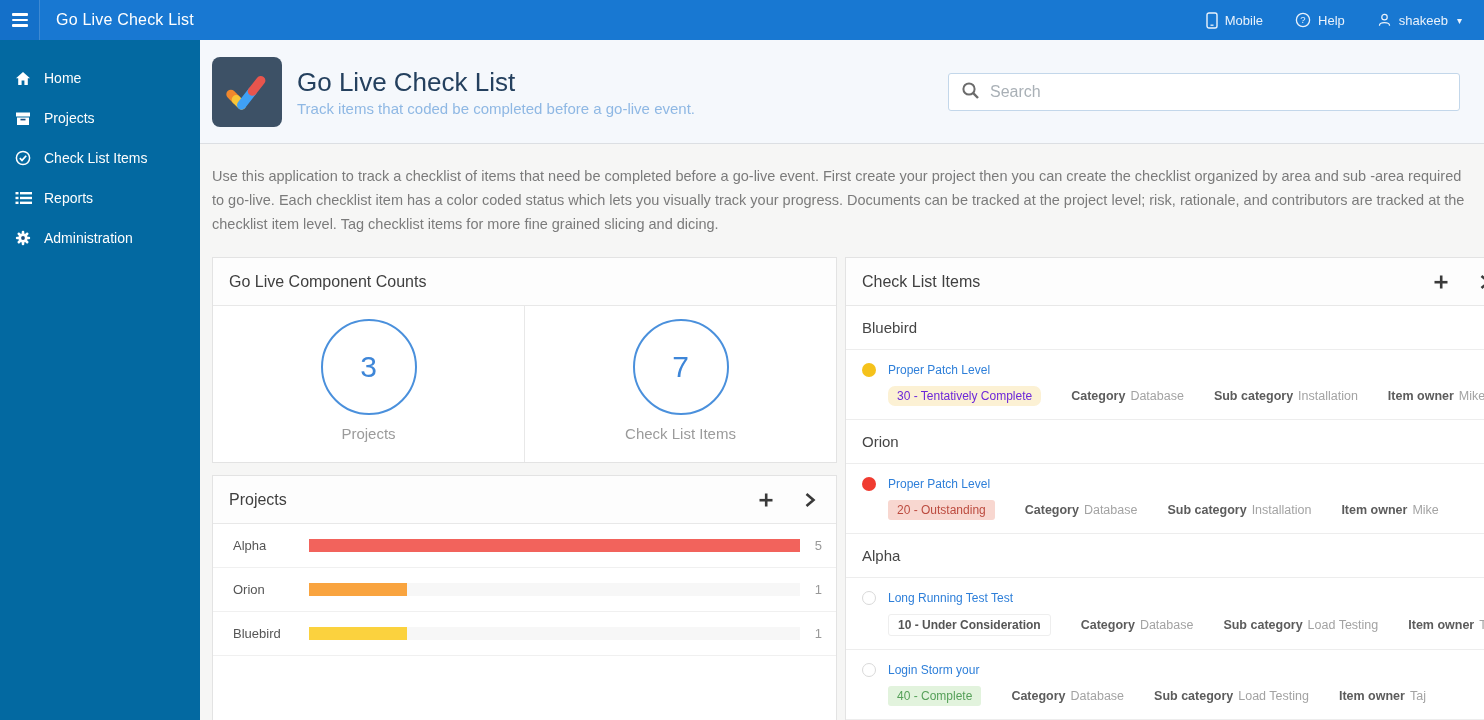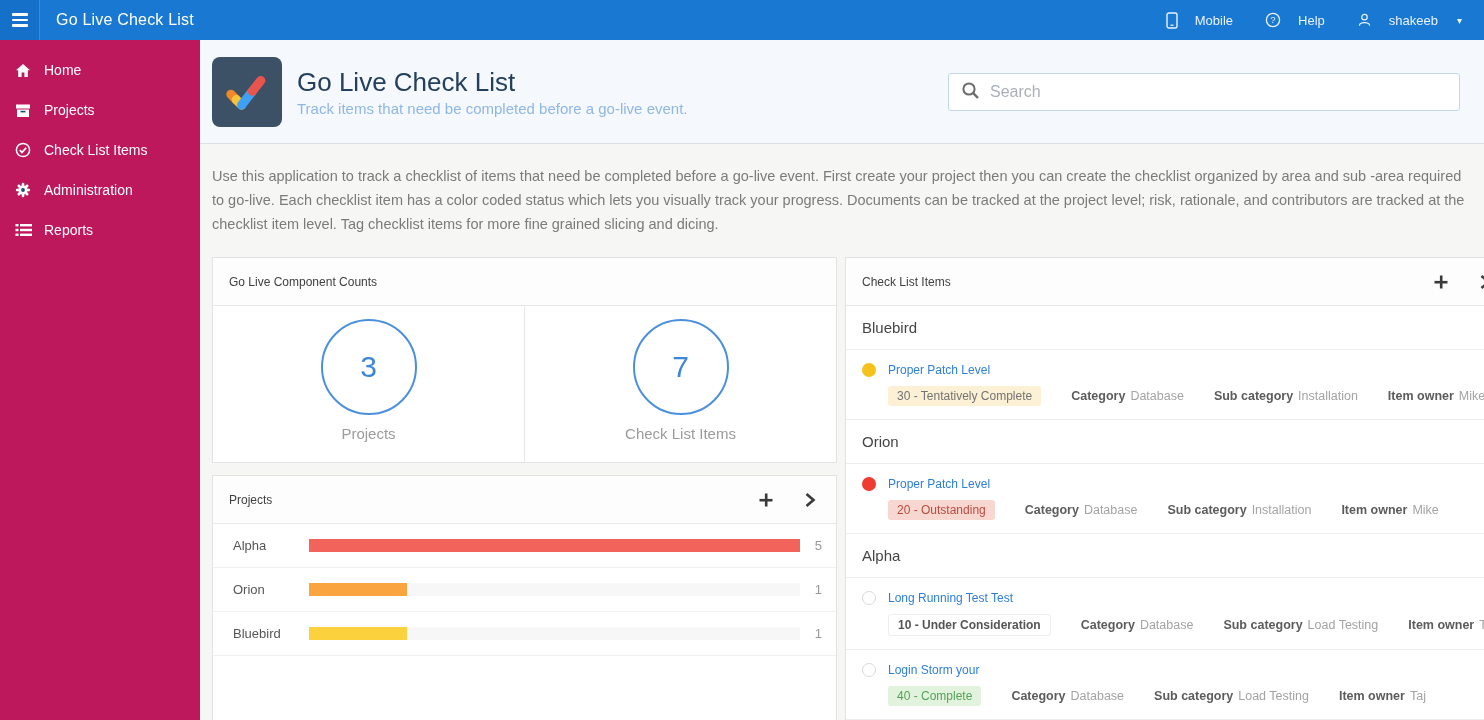--- a/index.html
+++ b/index.html
@@ -5,26 +5,26 @@
   * { margin:0; padding:0; box-sizing:border-box; }
   html,body { width:1484px; height:720px; overflow:hidden; }
   body { font-family:"Liberation Sans", sans-serif; background:#f6f6f5; position:relative; }
 
   
   .navbar { position:absolute; top:0; left:0; right:0; height:40px; background:#1878d2; display:flex; align-items:center; z-index:10; }
   .hamburger { width:40px; height:40px; background:#1470c9; border-right:1px solid rgba(255,255,255,0.18); display:flex; flex-direction:column; justify-content:center; align-items:center; gap:3px; cursor:pointer; }
   .hamburger span { display:block; width:16px; height:2.5px; background:#fff; border-radius:1px; }
   .nav-title { color:#fff; font-size:16px; margin-left:16px; letter-spacing:.2px; }
   .nav-right { margin-left:auto; display:flex; align-items:center; gap:32px; padding-right:22px; }
-  .nav-item { display:flex; align-items:center; gap:17px; color:#eaf2fb; font-size:13px; cursor:pointer; }
+  .nav-item { display:flex; align-items:center; gap:7px; color:#eaf2fb; font-size:13px; cursor:pointer; }
   .nav-item svg { display:block; }
   .caret { font-size:10px; margin-left:2px; color:#eaf2fb; }
 
   
-  .sidebar { position:absolute; top:40px; left:0; width:200px; height:680px; background:#be185d; padding-top:10px; }
+  .sidebar { position:absolute; top:40px; left:0; width:200px; height:680px; background:#0369a1; padding-top:18px; }
   .side-item { height:40px; display:flex; align-items:center; padding-left:14px; color:#fdfdfd; font-size:14px; cursor:pointer; }
   .side-item .ic { width:18px; height:16px; margin-right:12px; display:flex; align-items:center; justify-content:center; }
 
   
   .main { position:absolute; left:200px; top:40px; width:1284px; height:680px; background:#f6f6f5; }
   .header-band { height:104px; background:#f5f8fc; border-bottom:1px solid #dcdfe3; position:relative; display:flex; align-items:center; padding-left:12px; }
   .app-logo { width:70px; height:70px; background:#3d5166; border-radius:8px; flex:0 0 auto; display:flex; align-items:center; justify-content:center; }
   .title-block { margin-left:15px; }
   .page-title { font-size:26px; color:#24405e; font-weight:400; line-height:30px; }
   .page-subtitle { font-size:15px; color:#8fb8e4; margin-top:3px; }
@@ -33,21 +33,21 @@
   .searchbox input::placeholder { color:#a9b0b6; }
 
   .intro { padding:20px 14px 0 12px; font-size:14.5px; line-height:24px; color:#7b7b7b; }
 
   .columns { display:flex; gap:8px; padding:8px 12px 0 12px; align-items:flex-start; margin-top:13px; }
   .col-left { width:625px; flex:0 0 auto; }
   .col-right { flex:1; }
 
   .panel { background:#fff; border:1px solid #e3e3e3; }
   .panel-header { height:48px; display:flex; align-items:center; padding:0 16px; border-bottom:1px solid #e8e8e8; background:#fdfdfd; }
-  .panel-title { font-size:12px; color:#3f3f3f; }
+  .panel-title { font-size:16px; color:#3f3f3f; }
   .panel-actions { margin-left:auto; display:flex; align-items:center; gap:24px; }
   .icon-btn { cursor:pointer; display:flex; align-items:center; justify-content:center; width:20px; height:20px; }
 
   
   .counts-body { display:flex; height:156px; }
   .count-cell { flex:1; display:flex; flex-direction:column; align-items:center; justify-content:flex-start; padding-top:13px; }
   .count-cell + .count-cell { border-left:1px solid #e8e8e8; }
   .count-circle { width:96px; height:96px; border:2px solid #4a90dc; border-radius:50%; display:flex; align-items:center; justify-content:center; font-size:30px; color:#3e86d8; }
   .count-label { margin-top:10px; font-size:15px; color:#9b9b9b; }
 
@@ -67,21 +67,21 @@
   .group-row { padding:13px 16px; font-size:15px; color:#454545; border-bottom:1px solid #ededed; }
   .cl-item { padding:13px 16px 13px 16px; border-bottom:1px solid #ededed; }
   .item-top { display:flex; align-items:center; gap:12px; }
   .dot { width:14px; height:14px; border-radius:50%; flex:0 0 auto; }
   .dot-yellow { background:#f5c21b; }
   .dot-red { background:#f03b30; }
   .dot-empty { background:#fff; border:1px solid #d9d9d9; }
   .item-title { font-size:12px; color:#2e7fd9; cursor:pointer; }
   .item-meta { margin:9px 0 0 26px; display:flex; align-items:center; gap:30px; font-size:12.5px; }
   .badge { font-size:12px; padding:3px 9px; border-radius:3px; white-space:nowrap; }
-  .badge-amber { background:#fcf1d4; color:#737373; }
+  .badge-amber { background:#fcf1d4; color:#6d28d9;border-radius:7px; }
   .badge-red { background:#f8d7d0; color:#bc4b3f; }
   .badge-plain { background:#fff; color:#555; border:1px solid #eee;font-weight:bold; }
   .badge-green { background:#e2f3dd; color:#56a059; }
   .meta-pair { display:flex; gap:5px; white-space:nowrap; }
   .meta-label { font-weight:bold; color:#5c5c5c; }
   .meta-value { color:#a3a3a3;text-align:right; }
 </style>
 </head>
 <body>
 
@@ -144,67 +144,67 @@
     <span>Projects</span>
   </div>
   <div class="side-item">
     <span class="ic">
       <svg width="16" height="16" viewBox="0 0 16 16">
           <circle cx="8" cy="8" r="6.6" fill="none" stroke="#fff" stroke-width="1.5"></circle>
           <path d="M4.8 8.2 L7 10.4 L11.2 5.8" fill="none" stroke="#fff" stroke-width="1.7"></path>
         </svg>
     </span>
     <span>Check List Items</span>
+  </div>
+  <div class="side-item">
+    <span class="ic">
+      <svg width="17" height="14" viewBox="0 0 17 14">
+          <rect x="0.5" y="1" width="3" height="2.4" fill="#fff"></rect>
+          <rect x="5" y="1" width="12" height="2.4" fill="#fff"></rect>
+          <rect x="0.5" y="5.8" width="3" height="2.4" fill="#fff"></rect>
+          <rect x="5" y="5.8" width="12" height="2.4" fill="#fff"></rect>
+          <rect x="0.5" y="10.6" width="3" height="2.4" fill="#fff"></rect>
+          <rect x="5" y="10.6" width="12" height="2.4" fill="#fff"></rect>
+        </svg>
+    </span>
+    <span>Reports</span>
   </div>
   <div class="side-item">
     <span class="ic">
       <svg width="16" height="16" viewBox="0 0 16 16">
           <g fill="#fff">
             <rect x="6.7" y="0.8" width="2.6" height="14.4" rx="1.2"></rect>
             <rect x="6.7" y="0.8" width="2.6" height="14.4" rx="1.2" transform="rotate(45 8 8)"></rect>
             <rect x="6.7" y="0.8" width="2.6" height="14.4" rx="1.2" transform="rotate(90 8 8)"></rect>
             <rect x="6.7" y="0.8" width="2.6" height="14.4" rx="1.2" transform="rotate(135 8 8)"></rect>
             <circle cx="8" cy="8" r="4.6"></circle>
           </g>
           <circle cx="8" cy="8" r="1.9" fill="#1b4d7e"></circle>
         </svg>
     </span>
     <span>Administration</span>
   </div>
-  <div class="side-item">
-    <span class="ic">
-      <svg width="17" height="14" viewBox="0 0 17 14">
-          <rect x="0.5" y="1" width="3" height="2.4" fill="#fff"></rect>
-          <rect x="5" y="1" width="12" height="2.4" fill="#fff"></rect>
-          <rect x="0.5" y="5.8" width="3" height="2.4" fill="#fff"></rect>
-          <rect x="5" y="5.8" width="12" height="2.4" fill="#fff"></rect>
-          <rect x="0.5" y="10.6" width="3" height="2.4" fill="#fff"></rect>
-          <rect x="5" y="10.6" width="12" height="2.4" fill="#fff"></rect>
-        </svg>
-    </span>
-    <span>Reports</span>
-  </div>
 </div>
 
 <div class="main">
 
   <div class="header-band">
     <div class="app-logo">
       <svg width="46" height="42" viewBox="0 0 60 54">
         <g stroke-linecap="round" stroke-width="12" fill="none">
           <path d="M9 30 L16 37" stroke="#f0872d"></path>
           <path d="M16 37 L23 44" stroke="#f7c437"></path>
           <path d="M23 44 L37 26" stroke="#3fa1f5"></path>
           <path d="M37 26 L48 12" stroke="#e8554d"></path>
         </g>
       </svg>
     </div>
     <div class="title-block">
       <div class="page-title">Go Live Check List</div>
-      <div class="page-subtitle">Track items that need be completed before a go-live event.</div>
+      <div class="page-subtitle">Track items that coded be completed before a go-live event.</div>
     </div>
     <div class="searchbox">
       <span>
         <svg width="19" height="19" viewBox="0 0 19 19">
             <circle cx="8" cy="8" r="5.6" fill="none" stroke="#6b6b6b" stroke-width="2"></circle>
             <line x1="12.2" y1="12.2" x2="17" y2="17" stroke="#6b6b6b" stroke-width="2.4"></line>
           </svg>
       </span>
       <input type="text" placeholder="Search" style="">
     </div>

